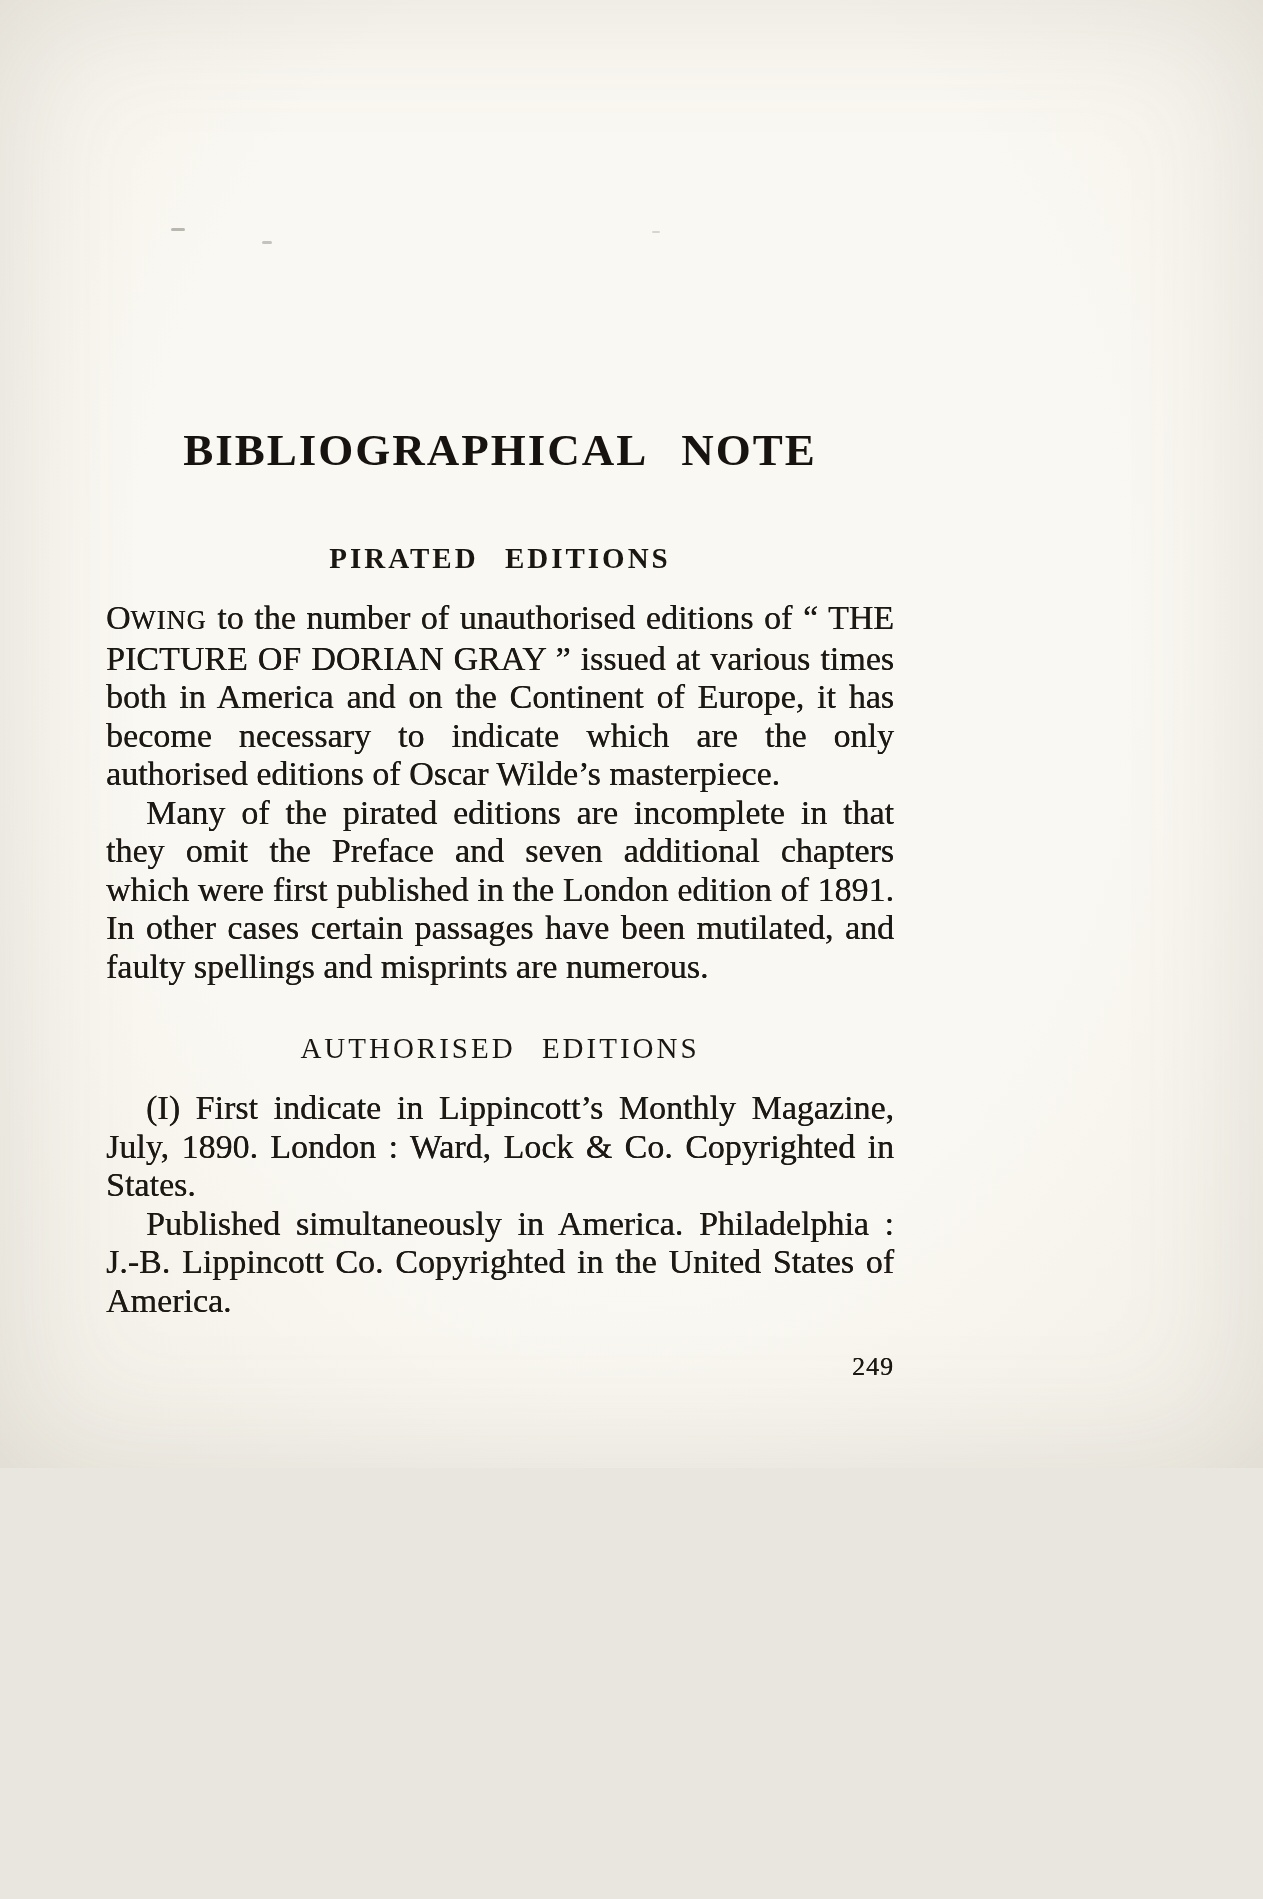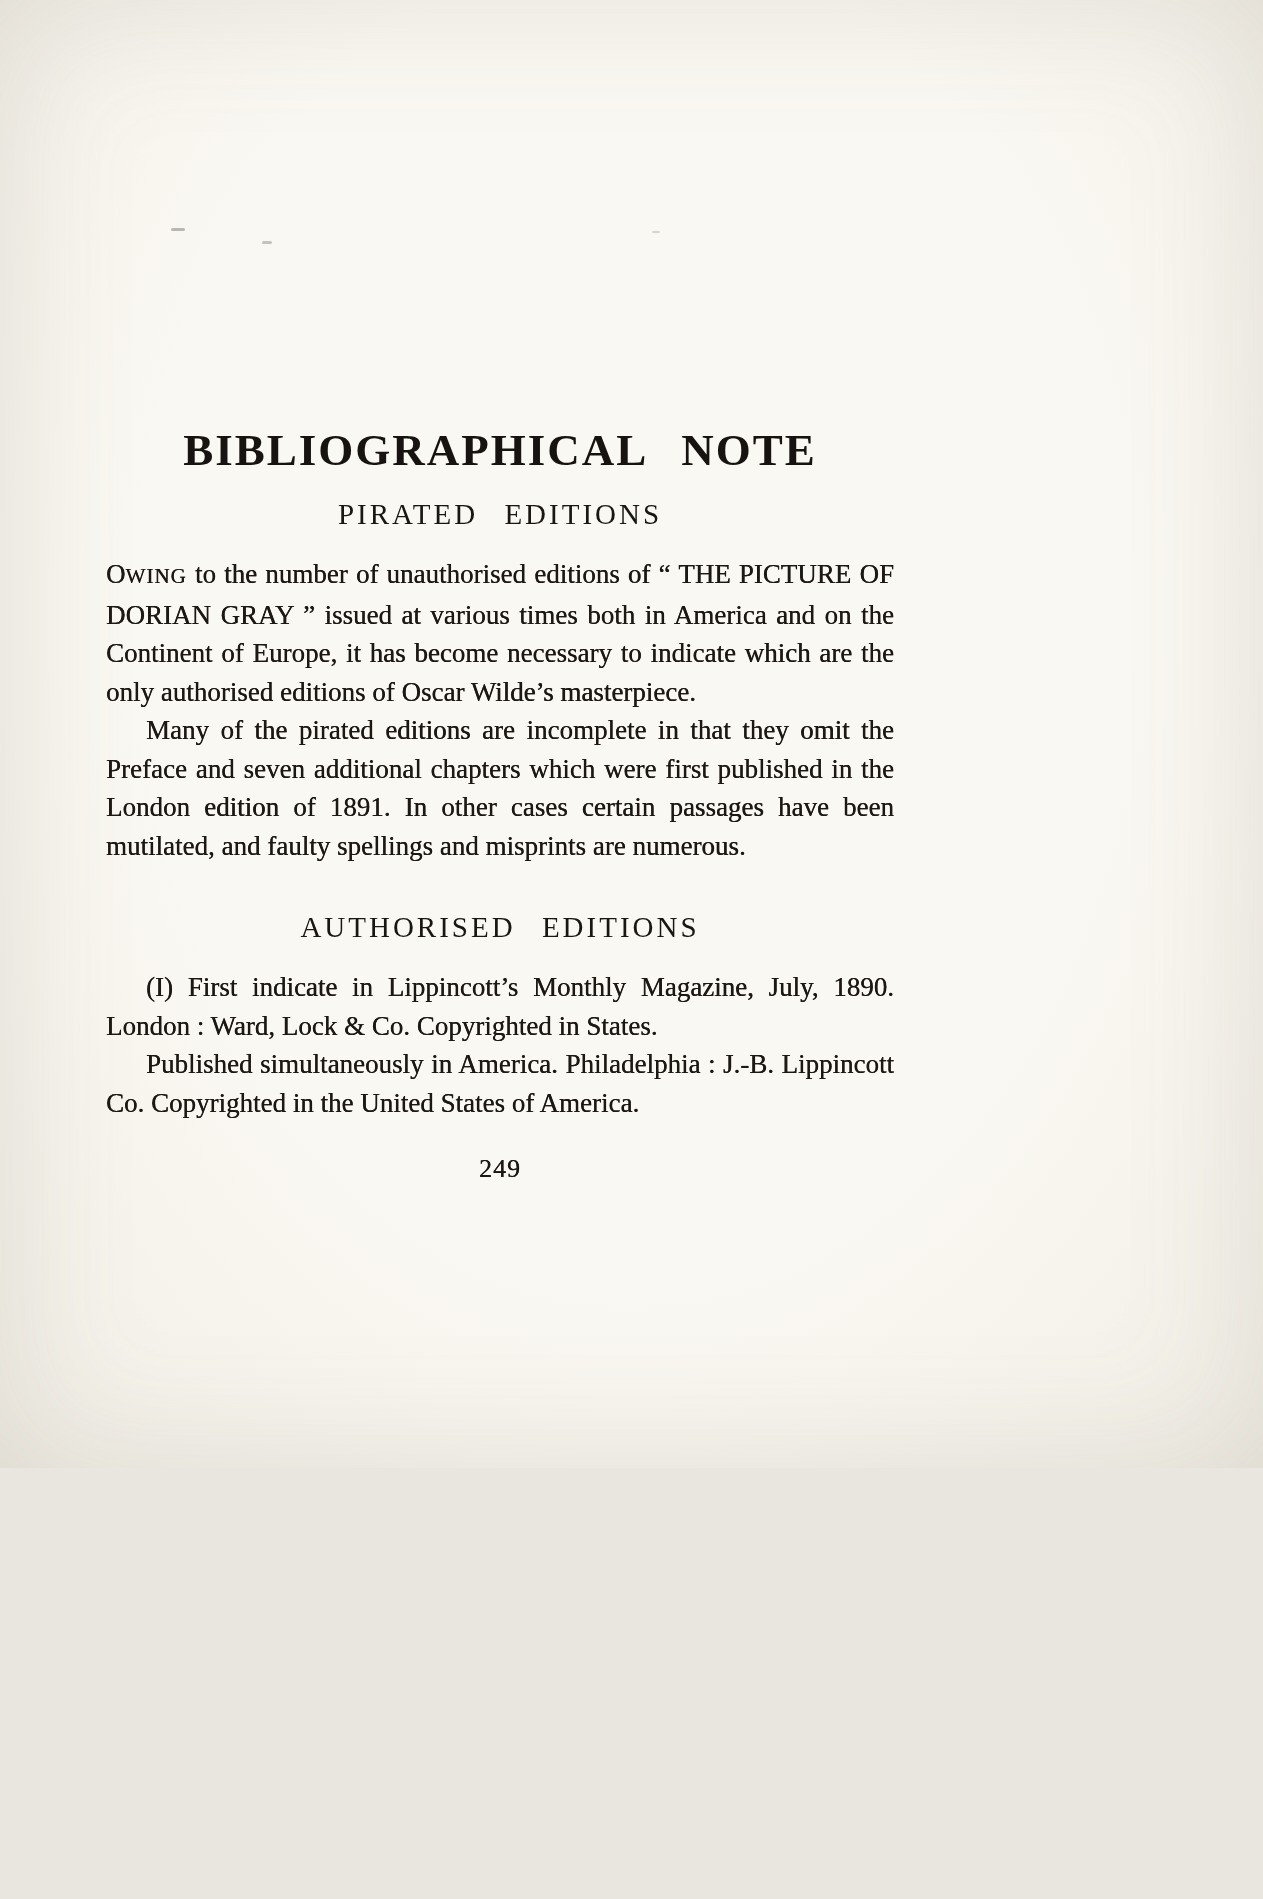--- a/index.html
+++ b/index.html
@@ -42,41 +42,42 @@
     font-size: 29px;
     font-weight: normal;
     letter-spacing: 3px;
     word-spacing: 16px;
     margin-top: 46px;
     margin-bottom: 24px;
     color: #1a1612;
   }
 
   .section-heading.first {
-    margin-top: 22px;
+    margin-top: 66px;
+    font-weight: bold;
   }
 
   p.body-para {
-    font-size: 27px;
+    font-size: 34px;
     line-height: 38.5px;
     text-align: justify;
     text-indent: 40px;
     text-shadow: 0.3px 0 0 currentColor;
   }
 
   p.body-para.noindent { text-indent: 0; }
 
   p.body-para.spaced-before { margin-top: 20px; }
 
   .it { }
 
   .sc { font-size: 0.78em; letter-spacing: 1px; }
 
   .page-number {
-    text-align: center;
+    text-align: right;
     font-size: 26px;
     letter-spacing: 1px;
     margin-top: 32px;
     text-shadow: 0.3px 0 0 currentColor;
   }
 
   
   .artifact {
     position: absolute;
     background: #86837a;

